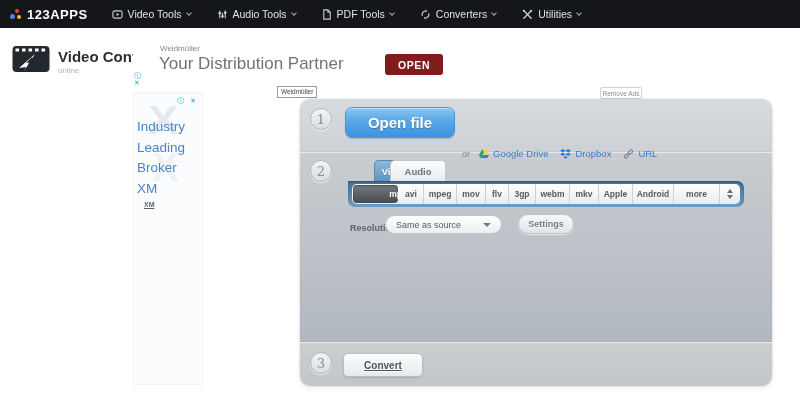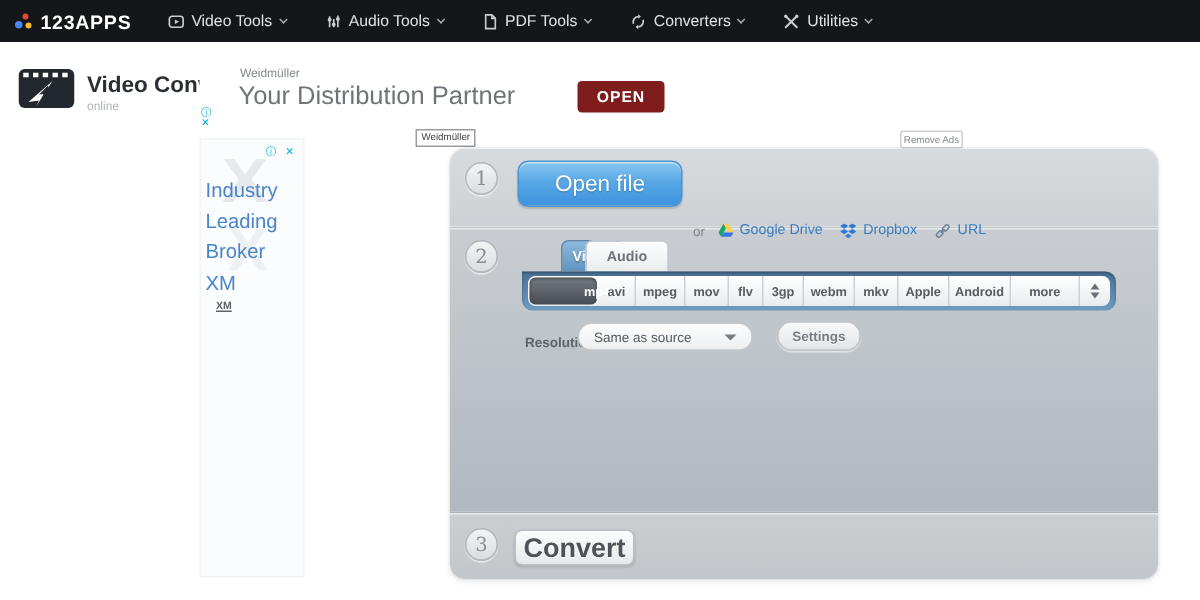--- a/index.html
+++ b/index.html
@@ -67,21 +67,21 @@
   .s3{position:absolute;left:0;top:243px;width:472px;height:44px;border-radius:0 0 10px 10px;
     background:linear-gradient(#cbcfd2,#c2c6ca);box-shadow:inset 0 1px 0 rgba(255,255,255,.6);}
   .stepnum{position:absolute;left:10px;width:22px;height:22px;border-radius:50%;
     background:linear-gradient(#f1f3f4,#dbdee1);border:1px solid #b3b8bc;
     color:#878c91;font-family:"DejaVu Serif",serif;font-size:13px;
     display:flex;align-items:center;justify-content:center;box-shadow:0 1px 1px rgba(255,255,255,.7);}
 
   .openfile{position:absolute;left:45px;top:8px;width:110px;height:31px;border-radius:7px;
     background:linear-gradient(#8ac6f2,#58a7e6 45%,#3e93de);border:1px solid #4d94d4;
     box-shadow:inset 0 1px 0 rgba(255,255,255,.5),0 1px 1px rgba(0,0,0,.15);
-    color:#fff;font-size:15px;font-weight:normal;text-shadow:0 1px 1px rgba(0,0,0,.25);
+    color:#fff;font-size:15px;font-weight:bold;text-shadow:0 1px 1px rgba(0,0,0,.25);
     display:flex;align-items:center;justify-content:center;cursor:pointer;}
   .orlinks{position:absolute;left:162px;top:0;height:53px;display:flex;align-items:center;margin-top:28px;}
   .or{color:#82878c;font-size:9px;margin-right:9px;}
   .slink{display:flex;align-items:center;color:#3a7cc0;font-size:9.5px;margin-right:12px;cursor:pointer;}
   .slink svg{margin-right:4px;}
 
   .tab{position:absolute;top:61px;height:21px;display:flex;align-items:center;justify-content:center;
     font-size:9.5px;font-weight:bold;border-radius:5px 5px 0 0;cursor:pointer;}
   .tab-video{left:48px;width:41px;background:linear-gradient(#8cb9dc,#6394be);
     border:1px solid #5d87ad;border-bottom:none;color:#fff;text-shadow:0 1px 1px rgba(0,0,0,.2);margin-left:26px;}
@@ -107,22 +107,22 @@
     display:flex;align-items:center;padding:0 10px;font-size:9px;color:#555b61;cursor:pointer;}
   .res-arrow{margin-left:auto;width:0;height:0;border-left:4px solid transparent;
     border-right:4px solid transparent;border-top:4.5px solid #777d83;}
   .settings-btn{position:absolute;left:218px;top:115px;width:56px;height:20px;border-radius:10px;
     background:linear-gradient(#f8f9fa,#e1e4e7);border:1px solid #c0c4c8;color:#767c82;
     font-size:9px;font-weight:bold;display:flex;align-items:center;justify-content:center;
     text-shadow:0 1px 0 #fff;box-shadow:0 1px 1px rgba(255,255,255,.6);cursor:pointer;}
 
   .convert-btn{position:absolute;left:43px;top:254px;width:80px;height:24px;border-radius:5px;
     background:linear-gradient(#fcfdfd,#e6e9eb);border:1px solid #b9bec2;color:#4d5358;
-    font-size:18px;font-weight:bold;display:flex;align-items:center;justify-content:center;
-    text-shadow:0 1px 0 #fff;box-shadow:0 1px 2px rgba(0,0,0,.15);cursor:pointer;}
+    font-size:10px;font-weight:bold;display:flex;align-items:center;justify-content:center;
+    text-shadow:0 1px 0 #fff;box-shadow:0 1px 2px rgba(0,0,0,.15);cursor:pointer;text-decoration:underline;}
 </style>
 </head>
 <body>
 
 <div class="topbar">
   <span class="dots">
     <span class="dot-b"></span>
       <span class="dot-r"></span>
       <span class="dot-y"></span>
   </span>

